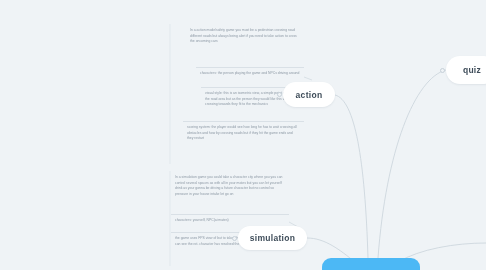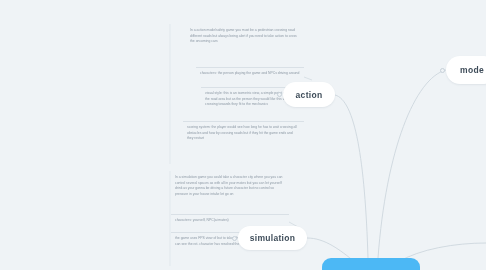--- a/index.html
+++ b/index.html
@@ -137,21 +137,21 @@
 
   <div class="node node-simulation">
     <span>simulation</span>
   </div>
 
   <div class="node node-action">
     <span>action</span>
   </div>
 
   <div class="node node-quiz">
-    <span>mode</span>
+    <span>quiz</span>
   </div>
 
   <div class="root-node"></div>
 
   <div class="stub-dot" style="left:277px; top:92px;"></div>
   <div class="stub-dot" style="left:232px; top:236px;"></div>
   <div class="stub-dot" style="left:440px; top:68px;"></div>
 
 </div>
 

